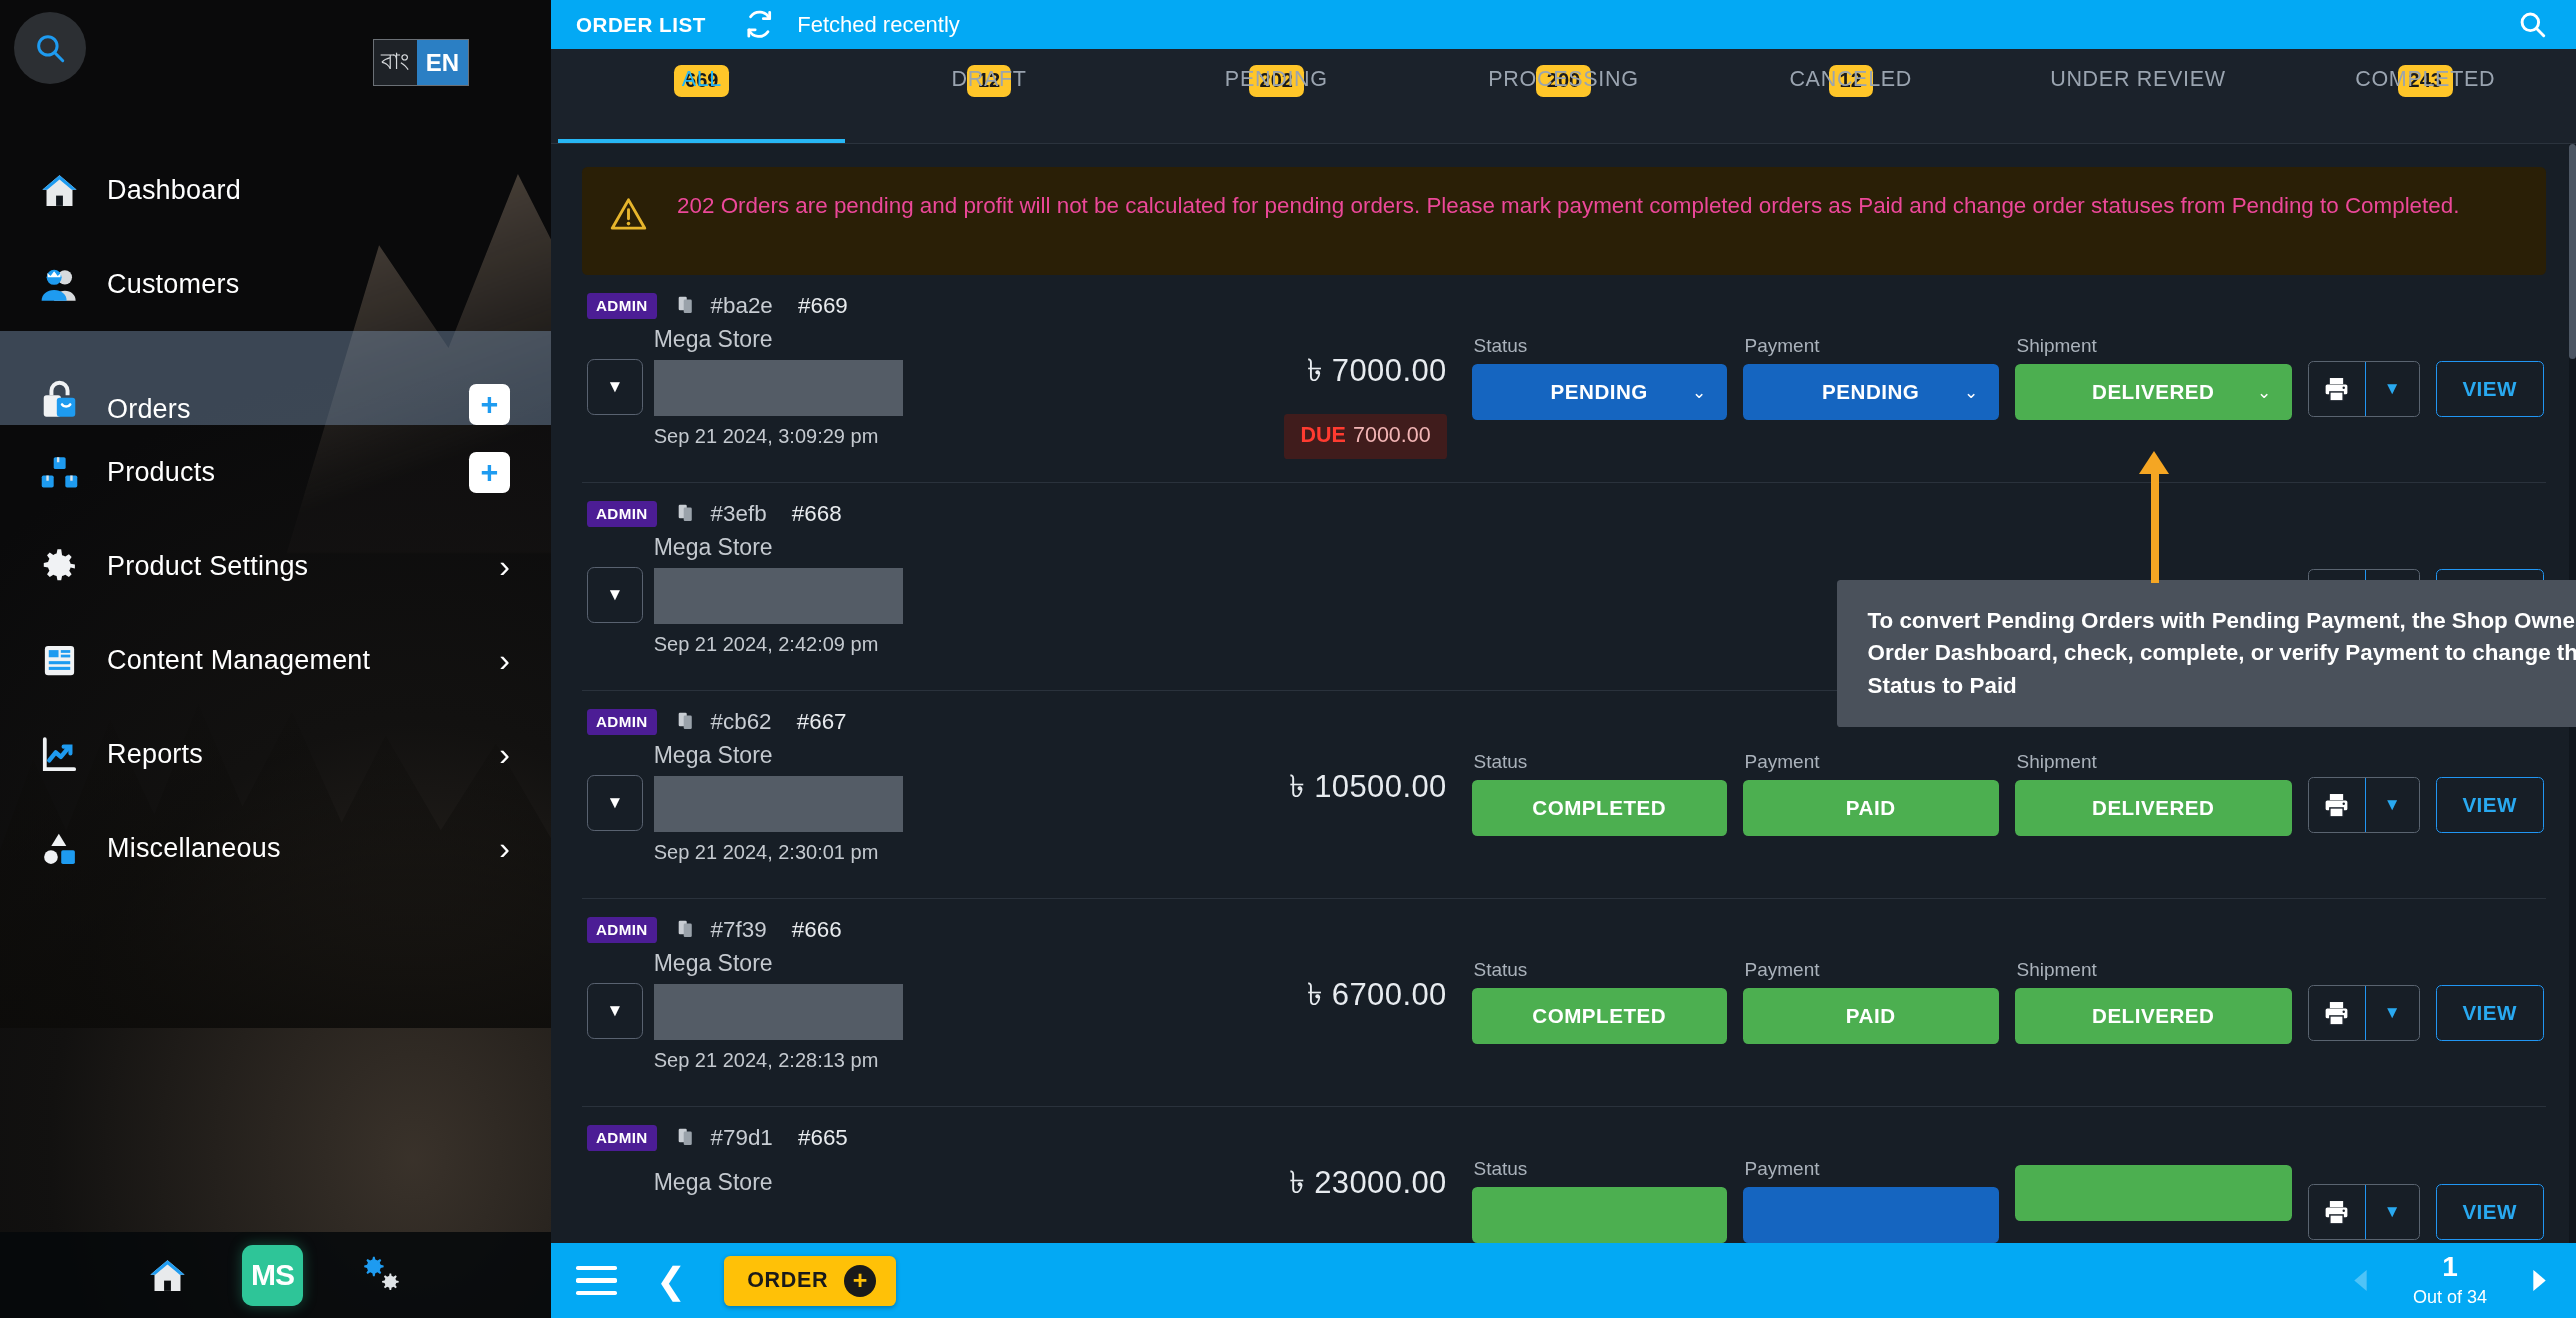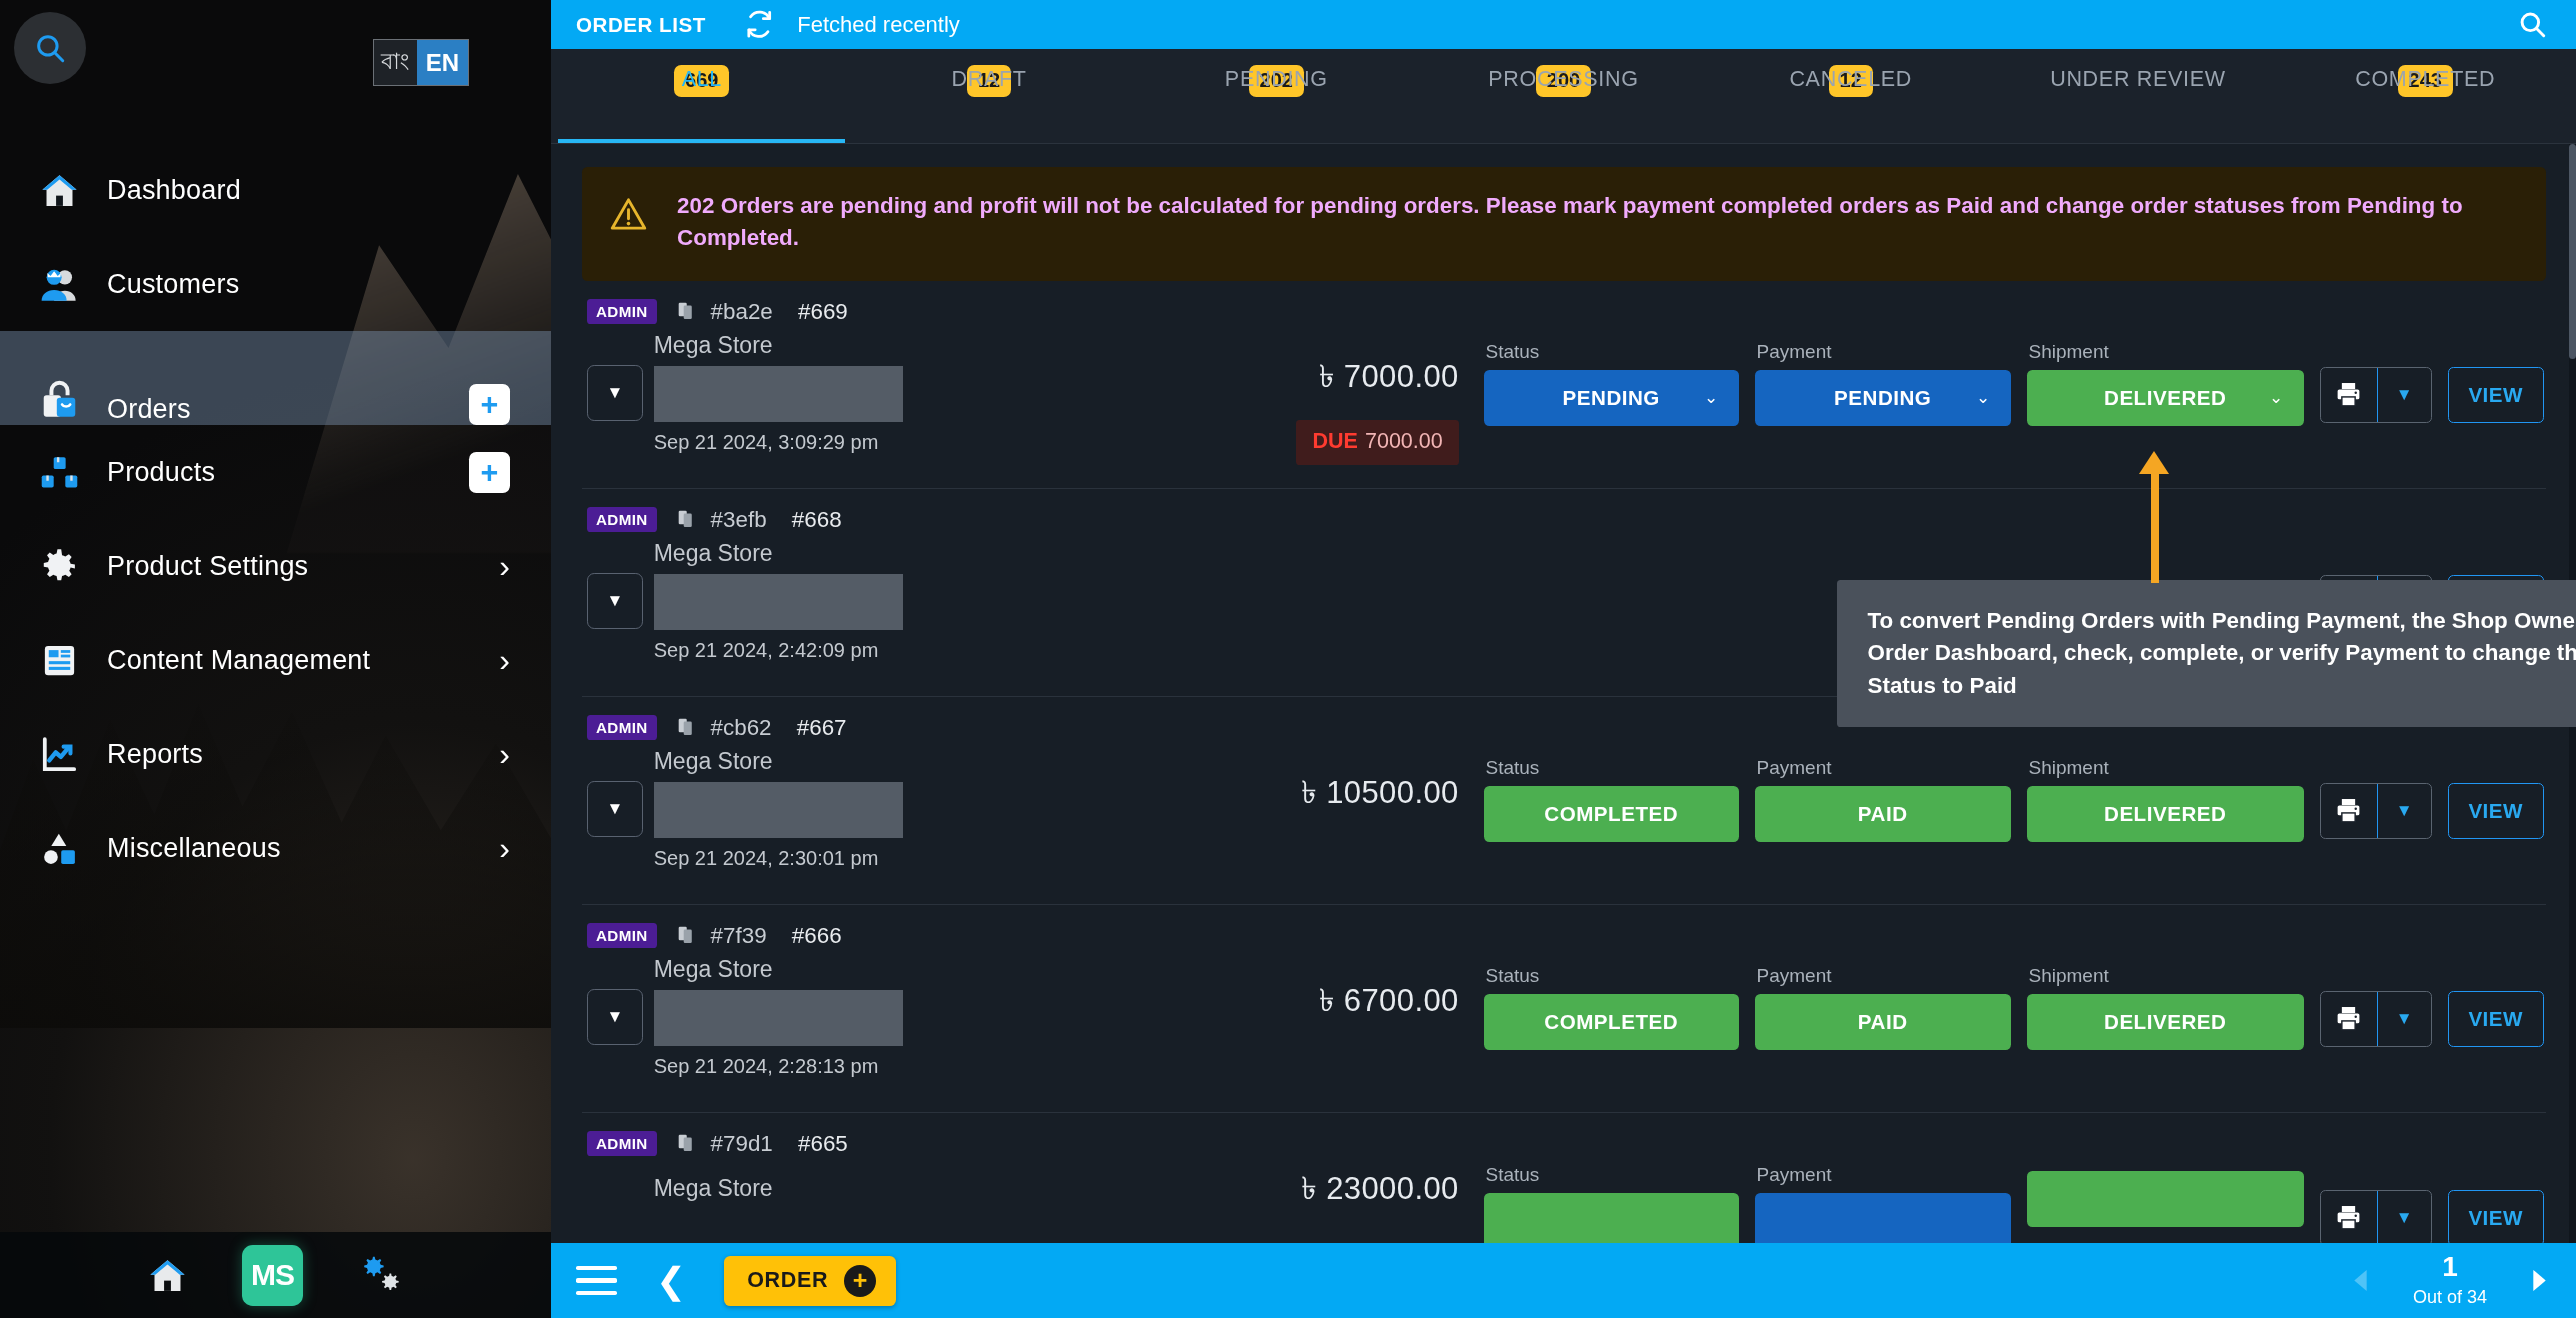--- a/index.html
+++ b/index.html
@@ -184,21 +184,21 @@
   .alert {
     margin: 23px 30.5px 0 30.5px;
     background: #2a1f06;
     border-radius: 5.4px;
     display: flex; align-items: flex-start;
     padding: 23px 27px 27px 27px;
     min-height: 108px;
   }
   .alert-icon { flex: 0 0 56px; margin-top: 5.4px; }
   .alert-text {
-    color: #f0abfc; font-size: 22.4px; font-weight: 700; line-height: 1.42;
+    color: #ec4899; font-size: 22.4px; font-weight: 400; line-height: 1.42;
     padding-left: 12.6px; padding-right: 18px;
   }
 
   .order-row {
     position: relative;
     margin: 0 30.5px;
     border-bottom: 0.9px solid #2a323c;
     padding: 10.8px 0 14.3px 0;
     min-height: 208px;
   }
@@ -259,21 +259,21 @@
     width: 56px; display: flex; align-items: center; justify-content: center;
     cursor: pointer; background: transparent;
   }
   .print-caret {
     width: 54px; display: flex; align-items: center; justify-content: center;
     border-left: 0.9px solid #2196f3; color: #29a9f0; font-size: 17px;
     cursor: pointer; background: transparent;
   }
   .view-btn {
     margin-top: 26px;
-    width: 96px; height: 56px;
+    width: 108px; height: 56px;
     border: 0.9px solid #2196f3; border-radius: 5.4px;
     color: #29a9f0; font-size: 20.6px; font-weight: 700; letter-spacing: 0.5px;
     display: flex; align-items: center; justify-content: center; cursor: pointer;
   }
 
   
   .callout {
     position: absolute;
     left: 1286px; top: 580px;
     width: 958px;

